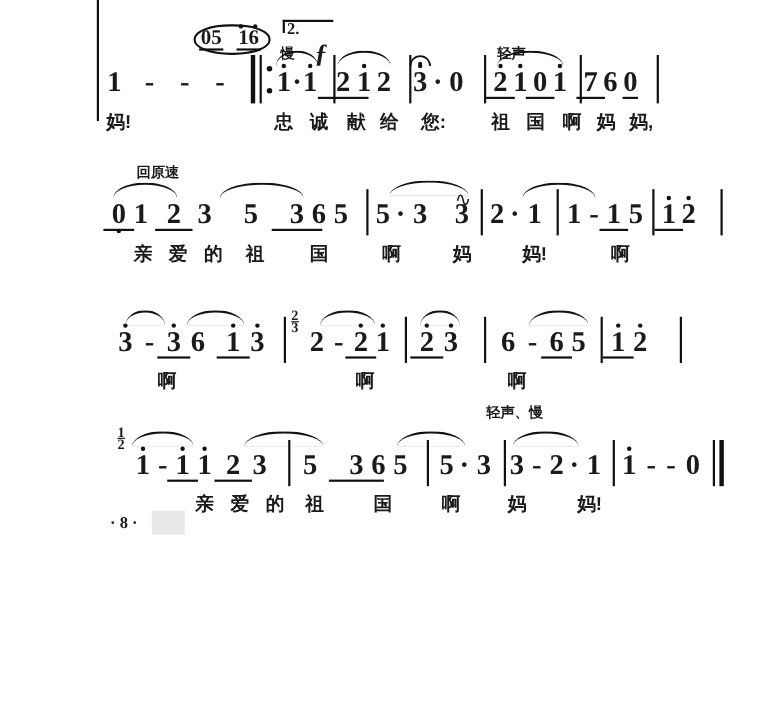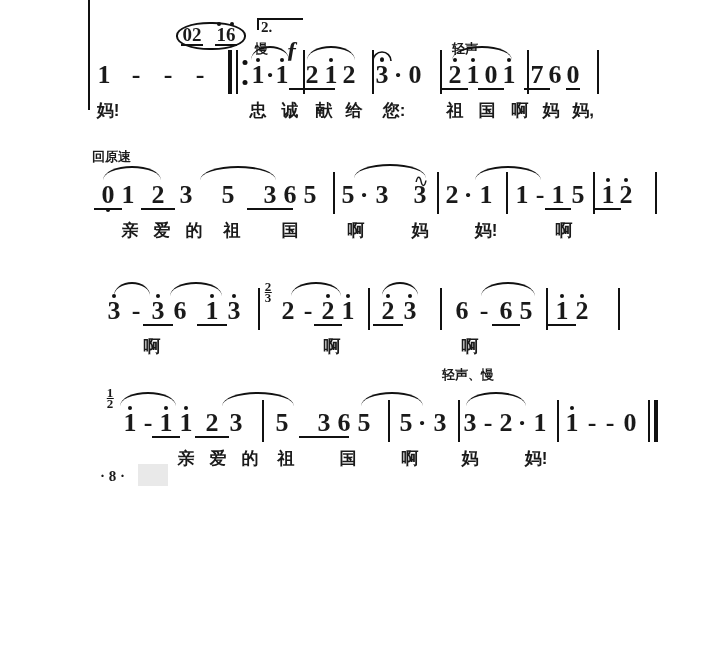--- a/index.html
+++ b/index.html
@@ -179,21 +179,21 @@
   .timesig .den { border-top: 1px solid #111; }
 </style>
 </head>
 <body>
 
 <div id="sheet">
 
   <div class="sys" style="top:0;height:130px;">
 
     <div class="pickup-box" style="left:176px;top:22px;width:66px;height:24px;"></div>
-    <div class="tok num small" style="left:192px;top:25px;">02</div>
+    <div class="tok num small" style="left:192px;top:25px;">05</div>
     <div class="tok num small" style="left:226px;top:25px;">16</div>
     <div class="dotabove" style="left:219px;top:22px;"></div>
     <div class="dotabove" style="left:232px;top:22px;"></div>
     <div class="underline" style="left:192px;top:44px;width:22px;"></div>
     <div class="underline" style="left:226px;top:44px;width:22px;"></div>
 
     <div class="bracket" style="left:257px;top:18px;width:44px;"></div>
     <div class="volta-num" style="left:261px;top:19px;">2.</div>
 
     <div class="mark left" style="left:255px;top:40px;">慢</div>
@@ -276,21 +276,21 @@
       <span class="tok" style="left:455px;">祖</span>
       <span class="tok" style="left:487px;">国</span>
       <span class="tok" style="left:520px;">啊</span>
       <span class="tok" style="left:551px;">妈</span>
       <span class="tok" style="left:583px;">妈,</span>
     </div>
   </div>
 
   <div class="sys" style="top:140px;height:120px;">
 
-    <div class="mark left" style="left:92px;top:8px;">回原速</div>
+    <div class="mark left" style="left:124px;top:8px;">回原速</div>
 
     <div class="slur" style="left:132px;top:26px;width:58px;"></div>
     <div class="slur" style="left:238px;top:26px;width:76px;"></div>
     <div class="slur" style="left:390px;top:24px;width:72px;"></div>
     <div class="slur" style="left:508px;top:26px;width:66px;"></div>
 
     <div class="trill" style="left:420px;top:30px;">∿</div>
 
     <div class="notes" style="top:42px;">
       <span class="tok num" style="left:108px;top:0;">0</span>

